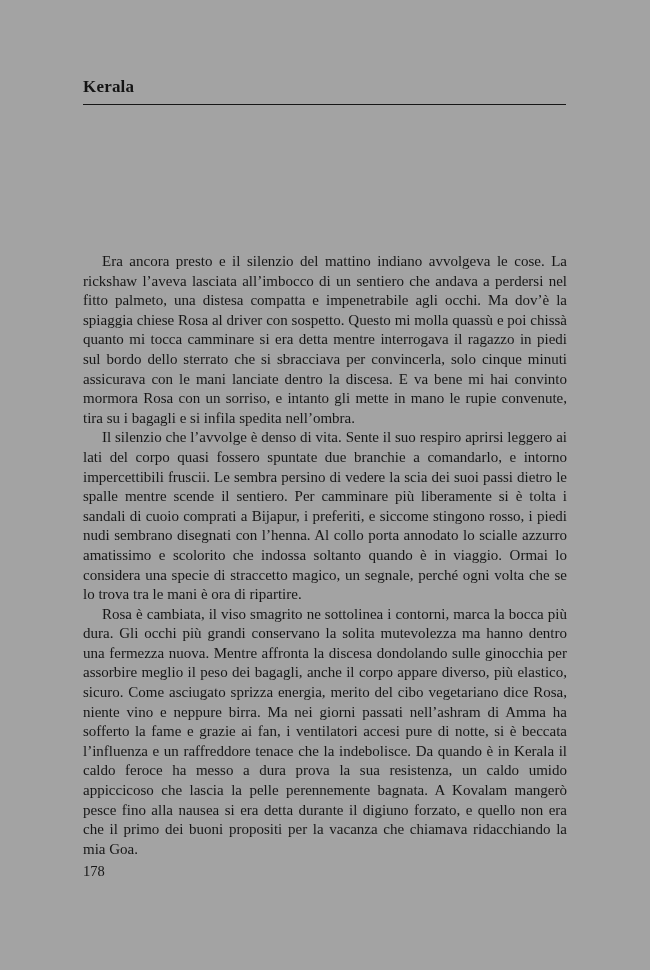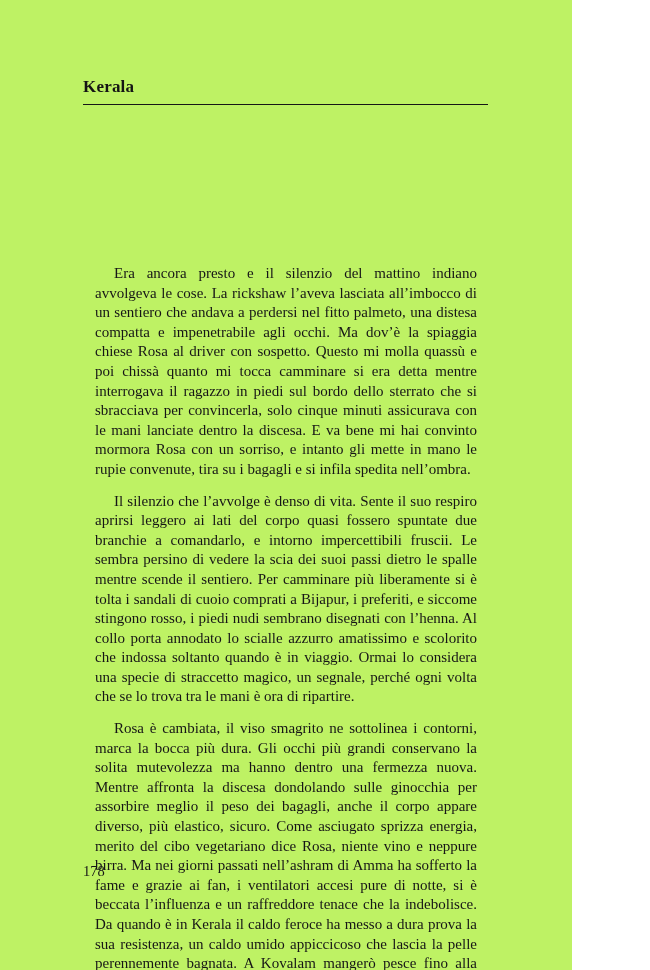--- a/index.html
+++ b/index.html
@@ -2,23 +2,23 @@
 <html lang="it"><head>
   <meta charset="utf-8">
   <style>
     html, body {
       margin: 0;
       padding: 0;
       background: #ffffff;
     }
     .page {
       position: relative;
-      width: 572px;
+      width: 650px;
       height: 970px;
-      background: #bef264;
+      background: #a3a3a3;
       font-family: "Liberation Serif", "DejaVu Serif", serif;
       color: #151515;
       overflow: hidden;
       box-sizing: border-box;
     }
     .header {
       position: absolute;
       left: 83px;
       right: 84px;
       top: 77px;
@@ -39,21 +39,21 @@
       right: 83px;
       top: 252px;
       font-size: 15px;
       line-height: 19.6px;
       text-align: justify;
       color: #161616;
       hyphens: auto;
       -webkit-hyphens: auto;
     }
     .body-text p {
-      margin: 12px;
+      margin: 0;
       padding: 0;
       text-indent: 19px;
     }
     .page-number {
       position: absolute;
       left: 83px;
       top: 863px;
       font-size: 14.5px;
       line-height: 17px;
       color: #161616;

